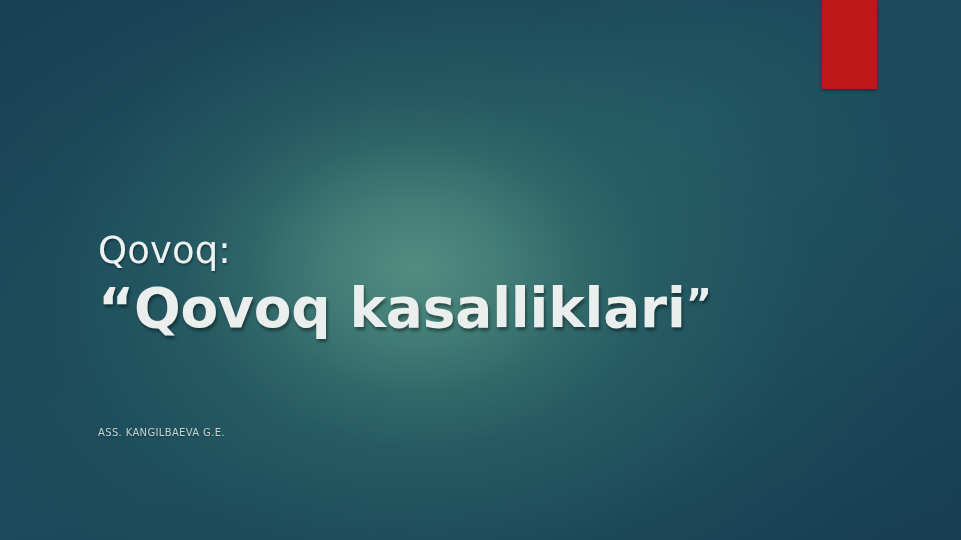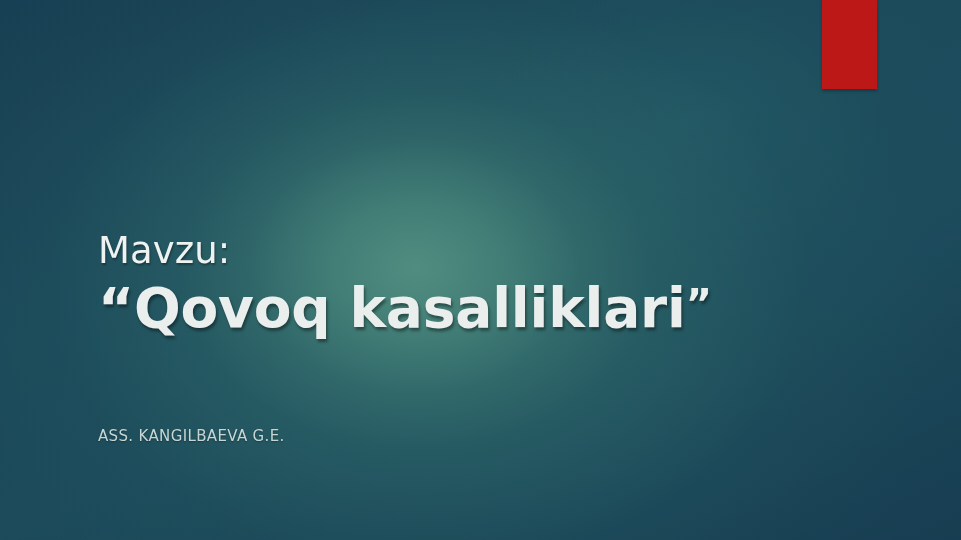--- a/index.html
+++ b/index.html
@@ -84,38 +84,38 @@
   }
   #main-title .q-close {
     font-size: 40px;
     vertical-align: 9px;
   }
 
   #byline {
     position: absolute;
     left: 98px;
     top: 427px;
-    font-size: 15px;
+    font-size: 10px;
     font-weight: 400;
     letter-spacing: 0.35px;
     color: #c7d6d4;
     text-shadow: 0 1px 1.5px rgba(0,0,0,0.30);
     white-space: nowrap;
   }
 </style>
 </head>
 <body>
 
 <div id="slide">
 
   <div id="accent-bar"></div>
 
   <div id="title-block">
 
-    <div id="eyebrow">Mavzu:</div>
+    <div id="eyebrow">Qovoq:</div>
 
     <div id="main-title">
       <span class="q q-open">“</span><span>Qovoq kasalliklari</span><span class="q q-close">”</span>
     </div>
 
   </div>
 
   <div id="byline">ASS. KANGILBAEVA G.E.</div>
 
 </div>

